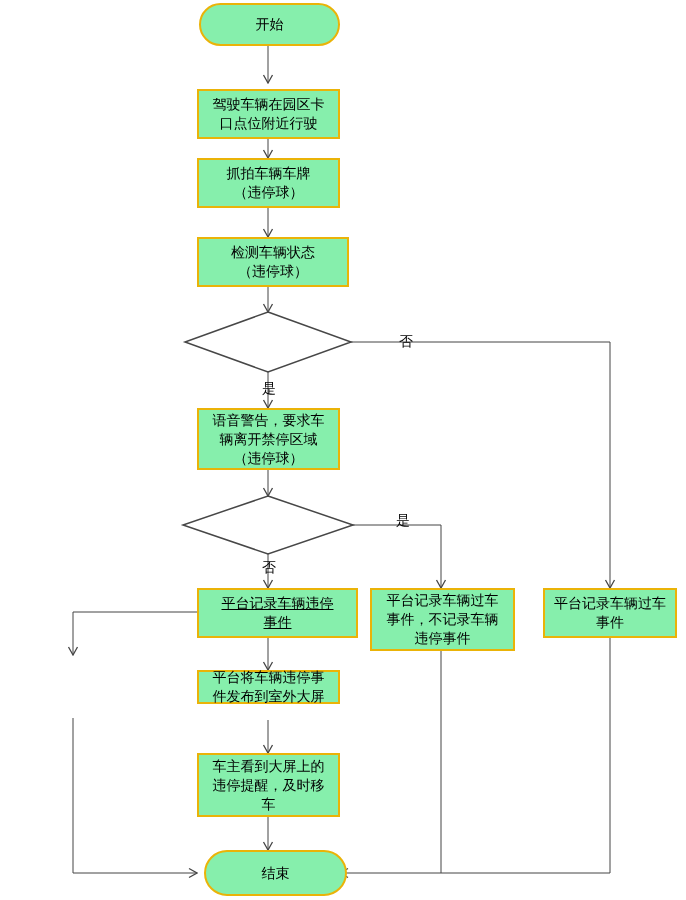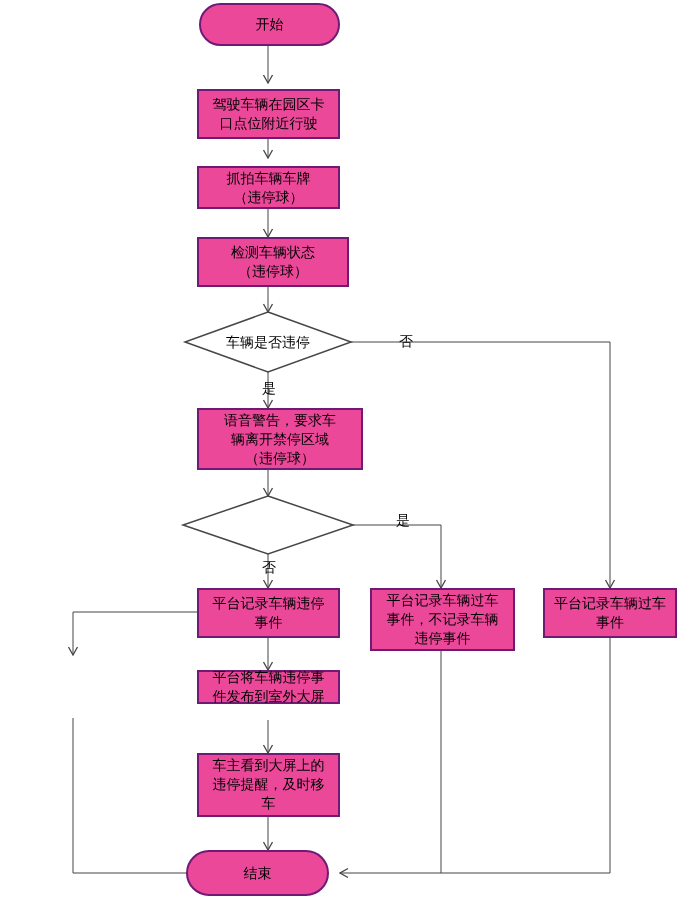--- a/index.html
+++ b/index.html
@@ -13,22 +13,22 @@
     overflow: hidden;
   }
   .wires {
     position: absolute;
     left: 0; top: 0;
     width: 686px; height: 900px;
   }
   .node {
     position: absolute;
     box-sizing: border-box;
-    background: #ec4899;
-    border: 2px solid #701a75;
+    background: #86efac;
+    border: 2px solid #eab308;
     display: flex;
     align-items: center;
     justify-content: center;
     text-align: center;
     font-size: 14px;
     line-height: 19px;
     white-space: pre-line;
   }
   .terminator { border-radius: 23px; }
   .diamond-label {
@@ -81,52 +81,51 @@
 
     <polygon points="268,312 351,342 268,372 185,342" fill="#ffffff" stroke="#474747" stroke-width="1.5"></polygon>
     <polygon points="268,496 353,525 268,554 183,525" fill="#ffffff" stroke="#474747" stroke-width="1.5"></polygon>
   </svg>
 
   <div class="node terminator" style="left:199px; top:3px; width:141px; height:43px;">开始</div>
 
   <div class="node" style="left:197px; top:83px; width:143px; height:50px;margin-top:6px;">驾驶车辆在园区卡
 口点位附近行驶</div>
 
-  <div class="node" style="left:197px; top:158px; width:143px; height:43px;margin-top:8px;">抓拍车辆车牌
+  <div class="node" style="left:197px; top:158px; width:143px; height:50px;">抓拍车辆车牌
 （违停球）</div>
 
   <div class="node" style="left:197px; top:237px; width:152px; height:50px;">检测车辆状态
 （违停球）</div>
 
-  <div class="diamond-label" style="left:185px; top:312px; width:166px; height:60px;">车辆是否违停</div>
 
-  <div class="node" style="left:197px; top:408px; width:166px; height:62px;">语音警告，要求车
+  <div class="node" style="left:197px; top:408px; width:143px; height:62px;">语音警告，要求车
 辆离开禁停区域
 （违停球）</div>
 
 
-  <div class="node" style="left:197px; top:588px; width:143px; height:50px;">平台记录车辆违停
+  <div class="node" style="left:197px; top:588px; width:161px; height:50px;text-decoration:underline;">平台记录车辆违停
 事件</div>
 
 
   <div class="node" style="left:197px; top:670px; width:143px; height:34px;">平台将车辆违停事
 件发布到室外大屏</div>
 
-  <div class="node" style="left:197px; top:753px; width:143px; height:64px;font-family:Liberation Mono, monospace;">车主看到大屏上的
+  <div class="node" style="left:197px; top:753px; width:143px; height:64px;">车主看到大屏上的
 违停提醒，及时移
 车</div>
 
   <div class="node" style="left:370px; top:588px; width:145px; height:63px;">平台记录车辆过车
 事件，不记录车辆
 违停事件</div>
 
   <div class="node" style="left:543px; top:588px; width:134px; height:50px;">平台记录车辆过车
 事件</div>
 
-  <div class="node terminator" style="left:186px; top:850px; width:143px; height:46px;">结束</div>
+  <div class="node terminator" style="left:204px; top:850px; width:143px; height:46px;">结束</div>
 
   <div class="edge-label" style="left:406px; top:341px;">否</div>
 
   <div class="edge-label" style="left:269px; top:388px;">是</div>
 
   <div class="edge-label" style="left:403px; top:520px;">是</div>
 
   <div class="edge-label" style="left:269px; top:567px;">否</div>
 
 </div>

